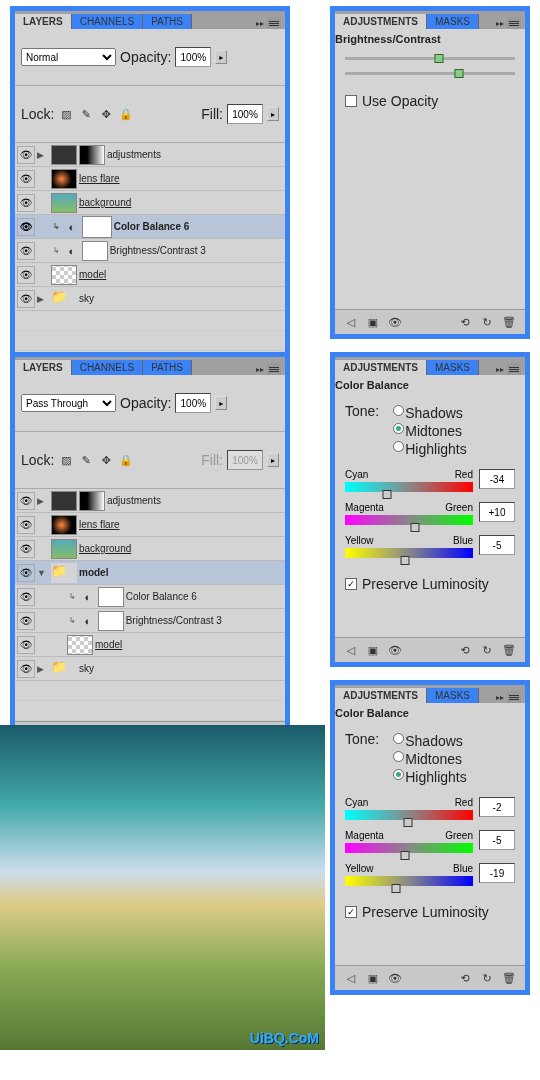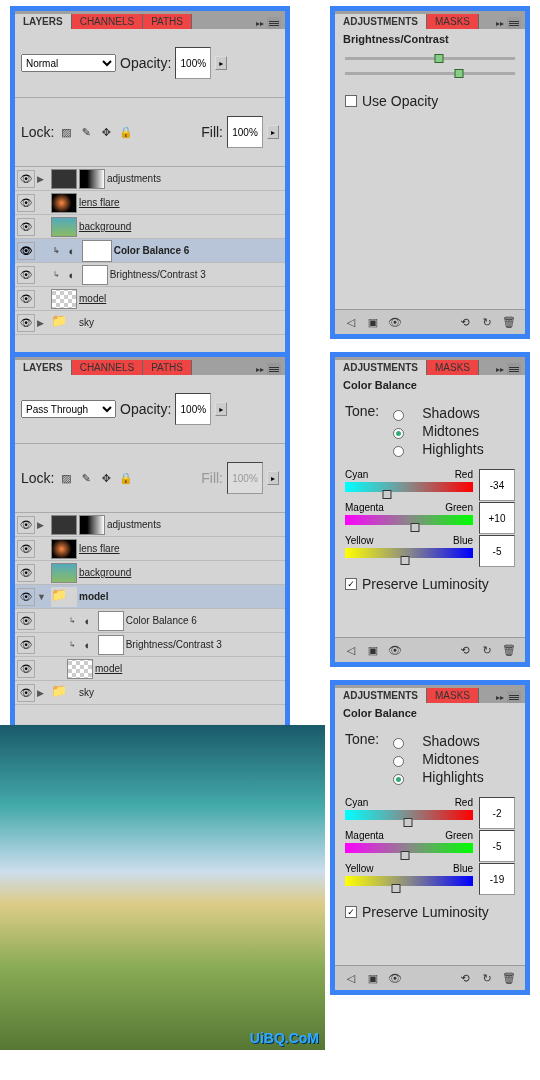--- a/index.html
+++ b/index.html
@@ -1,28 +1,28 @@
 <!DOCTYPE html>
 <html><head>
 <meta charset="utf-8">
 <style>
 *{box-sizing:border-box;margin:0;padding:0;font-family:Tahoma,Arial,sans-serif;font-size:10px}
 body{background:#fff;width:540px;height:1080px;position:relative}
 .panel{position:absolute;background:#d4d4d4;border:5px solid #3b82f6}
 .tabs{display:flex;background:#a0a0a0;height:18px;align-items:flex-end}
-.tab{padding:2px 8px;background:#ef4444;color:#333;font-size:10px;border-right:1px solid #666;cursor:pointer}
+.tab{padding:2px 8px;background:#3b82f6;color:#333;font-size:10px;border-right:1px solid #666;cursor:pointer}
 .tab.act{background:#d4d4d4;font-weight:bold}
 .tab-end{flex:1;display:flex;justify-content:flex-end;align-items:center;gap:3px;padding-right:4px}
 .arr{font-size:8px;color:#333}
 .menu-btn{width:14px;height:12px;background:#999;display:flex;flex-direction:column;justify-content:center;gap:1px;padding:0 2px}
 .menu-btn span{height:1px;background:#333}
 .ctrl-row{display:flex;align-items:center;padding:18px 6px;gap:4px;border-bottom:1px solid #aaa}
 select{font-size:10px;height:18px;width:95px}
 .lbl{font-size:14px;color:#222}
-.inp{width:36px;height:32px;font-size:10px;text-align:center;border:1px inset #999;background:#fff}
+.inp{width:36px;height:20px;font-size:10px;text-align:center;border:1px inset #999;background:#fff}
 .inp.dis{background:#ddd;color:#999}
 .arrb{width:12px;height:14px;background:#ccc;border:1px outset #ddd;font-size:8px;display:flex;align-items:center;justify-content:center}
 .ico{width:16px;height:16px;display:inline-flex;align-items:center;justify-content:center;font-size:11px;color:#333}
 .layers{background:#d4d4d4}
 .layer{display:flex;align-items:center;height:24px;border-bottom:1px solid #bbb;padding:0 2px;gap:2px}
 .layer.actv{background:#b8c4d8}
 .layer.actv2{background:#b8c4d8;font-weight:bold}
 .eye{width:18px;height:18px;border:1px solid #aaa;display:flex;align-items:center;justify-content:center;font-size:10px}
 .tri{width:12px;font-size:9px;color:#555}
 .thumb{width:26px;height:20px;border:1px solid #888;background:#333;display:inline-block}
@@ -31,30 +31,30 @@
 .thumb.hist{background:linear-gradient(90deg,#000 0%,#000 30%,#555 50%,#fff 100%)}
 .thumb.flare{background:radial-gradient(circle at 40% 50%,#f84 0%,#000 60%)}
 .thumb.bg{background:linear-gradient(180deg,#5ab 0%,#8b6 100%)}
 .thumb.chk{background:repeating-conic-gradient(#ccc 0% 25%,#fff 0% 50%) 50%/8px 8px}
 .lnm{font-size:10px;color:#222}
 .lnm.u{text-decoration:underline}
 .link-ico{font-size:8px;color:#555;margin:0 2px}
 .empty{height:20px;background:#d4d4d4;border-bottom:1px solid #ccc}
 .ftr{display:flex;justify-content:flex-end;gap:4px;padding:3px 6px;border-top:1px solid #999;background:#c8c8c8}
 .ftr .ico{width:18px;height:16px;border:1px solid #999;background:#ccc;font-size:9px}
-.adj-title{padding:4px 8px;font-weight:bold;font-size:11px;color:#222}
+.adj-title{padding:4px 0;font-weight:bold;font-size:11px;color:#222}
 .adj-body{padding:8px 10px}
 .adj-row{display:flex;align-items:center;justify-content:space-between;margin-bottom:4px}
 .slider-track{height:3px;background:#aaa;position:relative;margin-bottom:12px}
 .slider-thumb{position:absolute;top:-3px;width:9px;height:9px;background:#8c8;border:1px solid #363;transform:translateX(-50%)}
 .cbwrap{display:flex;align-items:center;gap:5px;margin-top:8px}
 .cb{width:12px;height:12px;border:1px solid #666;background:#fff;display:flex;align-items:center;justify-content:center;font-size:9px}
 .radio{width:11px;height:11px;border:1px solid #666;border-radius:50%;background:#fff;display:flex;align-items:center;justify-content:center}
 .radio.on::after{content:"";width:5px;height:5px;background:#3a7;border-radius:50%}
-.tone-row{display:flex;align-items:flex-end;gap:18px;margin:2px 0 2px 8px}
+.tone-row{display:flex;align-items:flex-start;gap:1px;margin:2px 0 2px 8px}
 .grad{height:10px;margin-bottom:3px}
 .g-cr{background:linear-gradient(90deg,#0ff,#888,#f00)}
 .g-mg{background:linear-gradient(90deg,#f0f,#888,#0f0)}
 .g-yb{background:linear-gradient(90deg,#ff0,#888,#00f)}
 .cb-labels{display:flex;justify-content:space-between;font-size:10px;margin-bottom:2px}
 .cb-slider{position:relative;margin-bottom:10px}
 .cb-thumb{position:absolute;top:8px;width:9px;height:9px;background:#ccc;border:1px solid #333;transform:translateX(-50%)}
 .ftr2{display:flex;justify-content:space-between;padding:4px 8px;border-top:1px solid #999;background:#c8c8c8}
 .ftr2 .grp{display:flex;gap:6px}
 .ftr2 .ico{font-size:11px}

